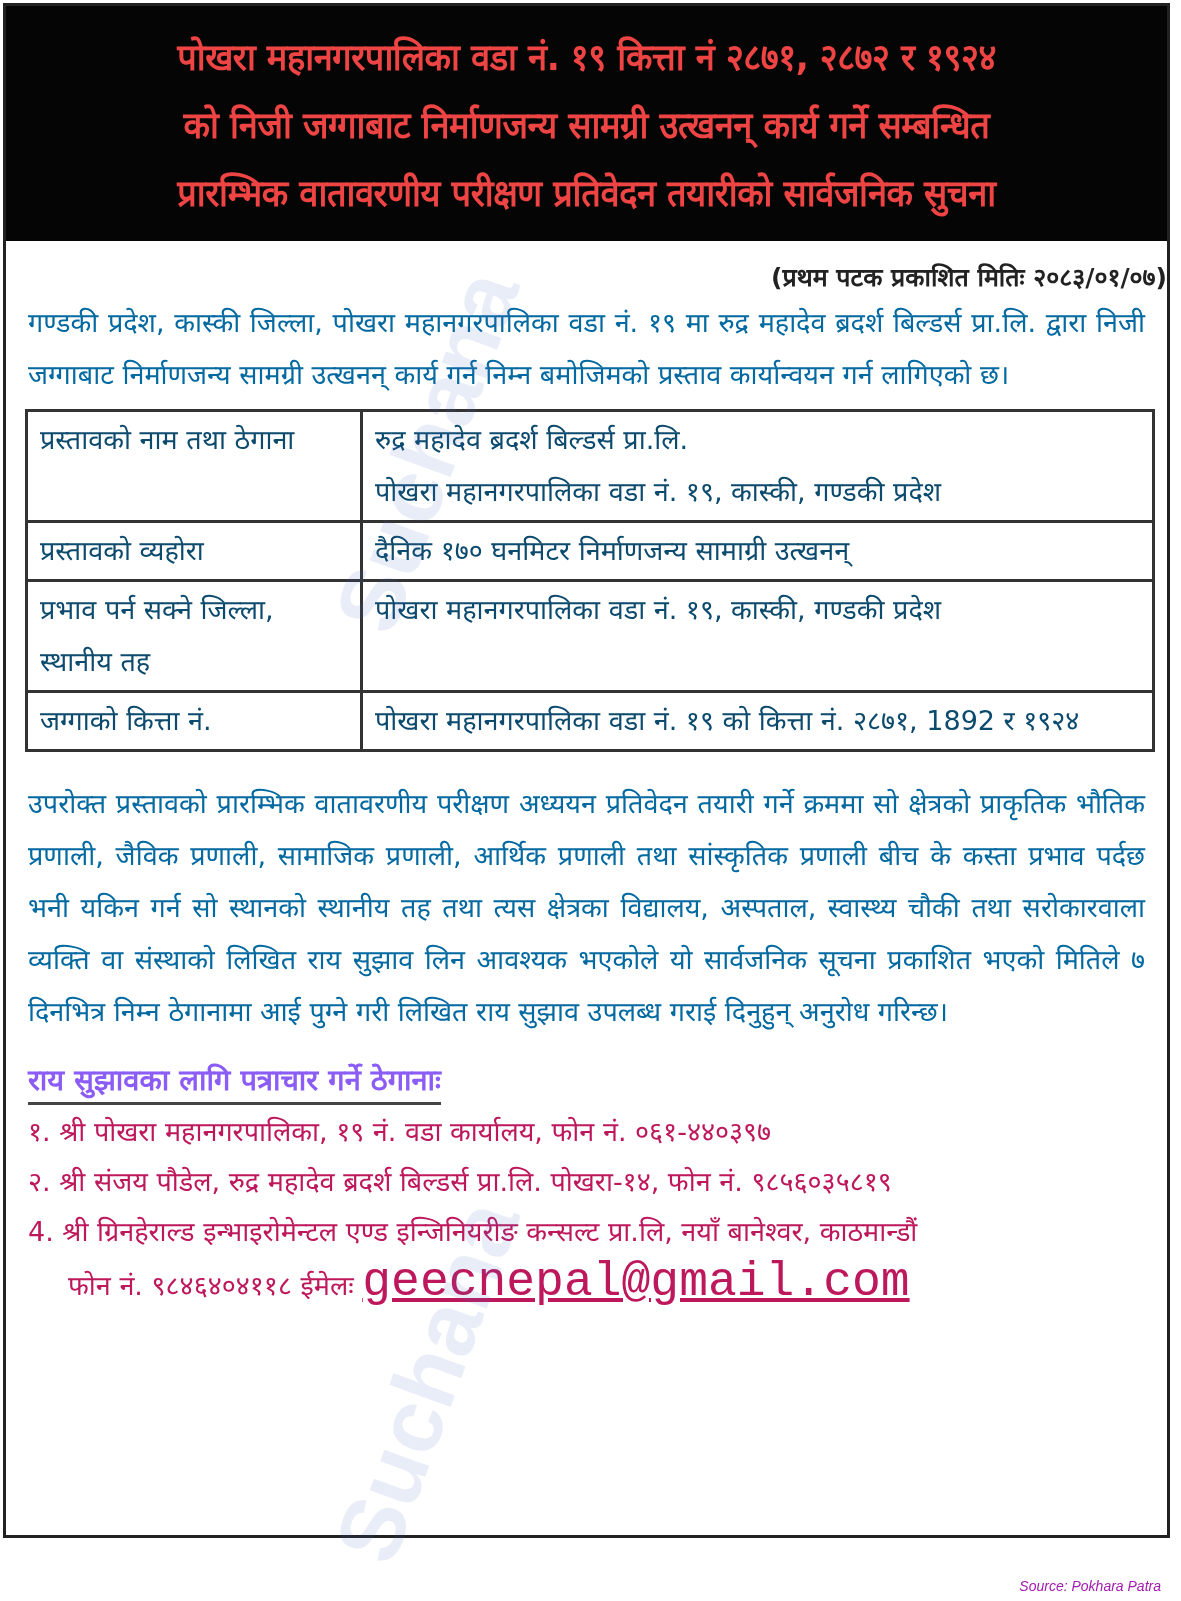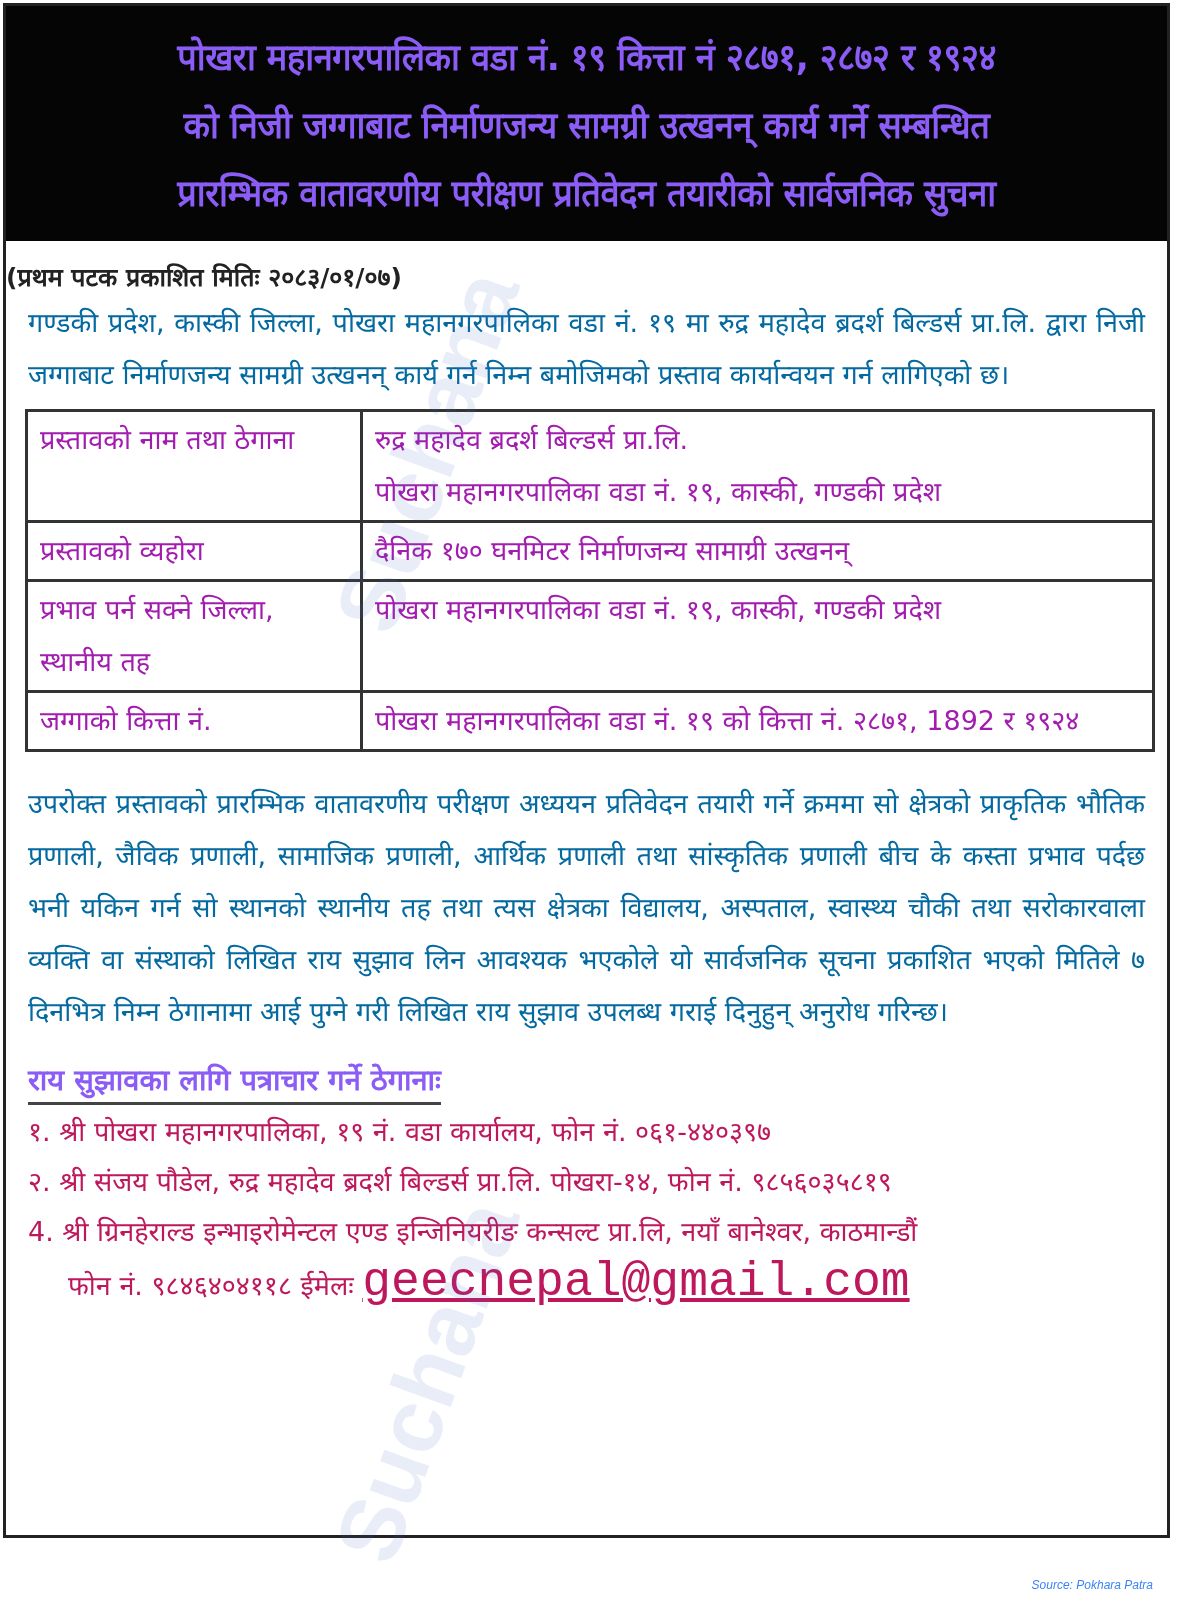--- a/index.html
+++ b/index.html
@@ -5,56 +5,56 @@
   html, body { margin: 0; padding: 0; background: #ffffff; }
   body {
     width: 1181px; height: 1601px; position: relative; overflow: hidden;
     font-family: "DejaVu Sans", "Liberation Sans", sans-serif; color: #111;
   }
   .notice {
     position: absolute; left: 3px; top: 3px; width: 1167px; height: 1535px;
     border: 3px solid #222; box-sizing: border-box; background: #fff;
   }
   .header {
-    background: #050505; color: #8b5cf6; height: 235px; box-sizing: border-box;
+    background: #050505; color: #ef4444; height: 235px; box-sizing: border-box;
     padding: 18px 10px 0 10px; text-align: center;
   }
   .header .hl {
     font-weight: bold; font-size: 37px; line-height: 68px; white-space: nowrap;
     letter-spacing: -0.5px; transform: scaleX(0.93); transform-origin: center;
   }
   .date-line {
-    text-align: left; font-weight: bold; font-size: 25px; margin-top: 18px; color: #222;
+    text-align: right; font-weight: bold; font-size: 25px; margin-top: 18px; color: #222;
   }
   .para {
     font-size: 27px; line-height: 52px; padding: 0 22px; text-align: justify; color: #0369a1;
   }
   .intro { margin-top: 4px; }
   table.info {
     border-collapse: collapse; margin: 8px 0 0 19px; width: 1130px;
   }
   table.info td {
     border: 3px solid #333; vertical-align: top; font-size: 27px; line-height: 52px;
-    padding: 2px 10px 2px 12px; color: #a21caf;
+    padding: 2px 10px 2px 12px; color: #0c4a6e;
   }
   table.info td.k { width: 310px; }
   .body2 { margin-top: 26px; }
   .addr-title {
     margin: 20px 0 0 22px; font-weight: bold; font-size: 29px; display: inline-block;
     border-bottom: 3px solid #444; line-height: 44px; color: #8b5cf6;
   }
   .addr-list { padding: 0 22px; margin-top: 2px; }
   .addr-list .li { font-size: 27px; line-height: 50px; color: #be185d; white-space: nowrap; }
   .addr-list .cont { padding-left: 40px; }
   .email {
     font-family: Liberation Mono, monospace; font-size: 48px; text-decoration: underline;
   }
   .source {
-    position: absolute; right: 28px; top: 1578px; font-size: 12px; font-style: italic;
-    font-family: "Liberation Sans", sans-serif; color: #3b82f6;
+    position: absolute; right: 20px; top: 1578px; font-size: 14px; font-style: italic;
+    font-family: "Liberation Sans", sans-serif; color: #a21caf;
   }
   .watermark {
     position: absolute; font-family: "Liberation Sans", sans-serif; font-weight: bold;
     color: rgba(70,110,200,0.12); font-size: 90px; transform: rotate(-70deg); pointer-events: none;
   }
 </style>
 </head>
 <body>
 
 <div class="notice">

